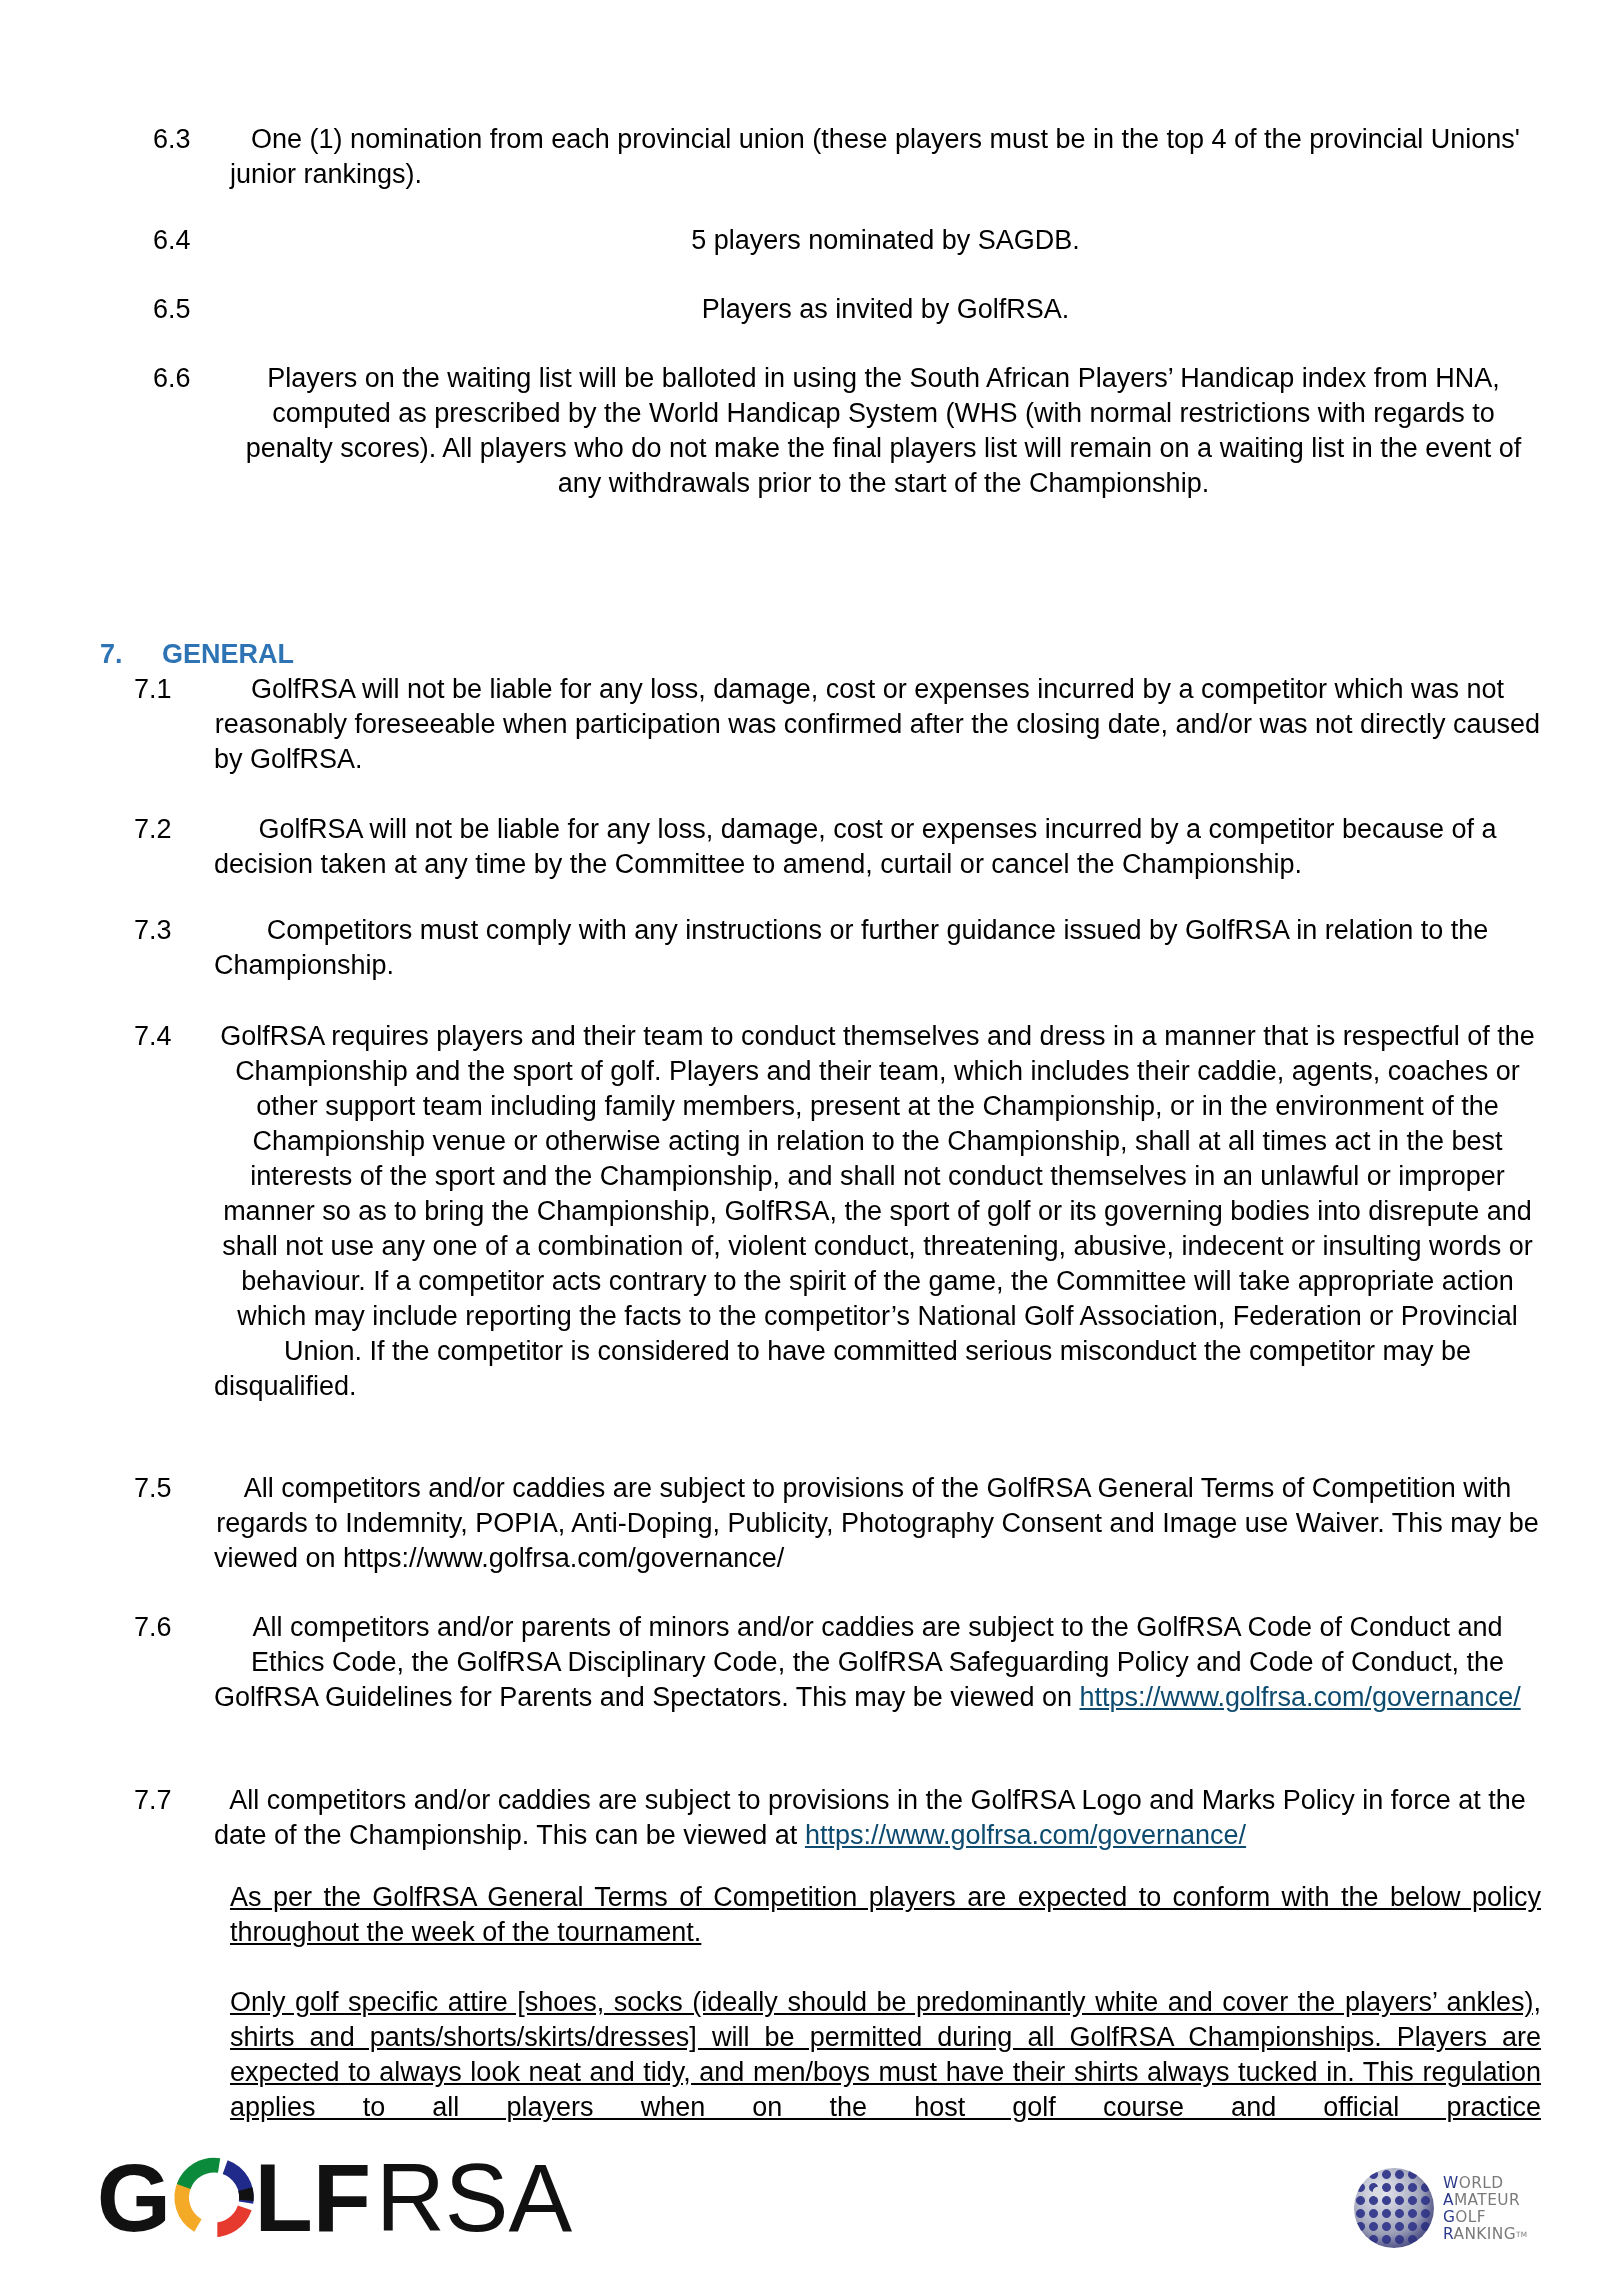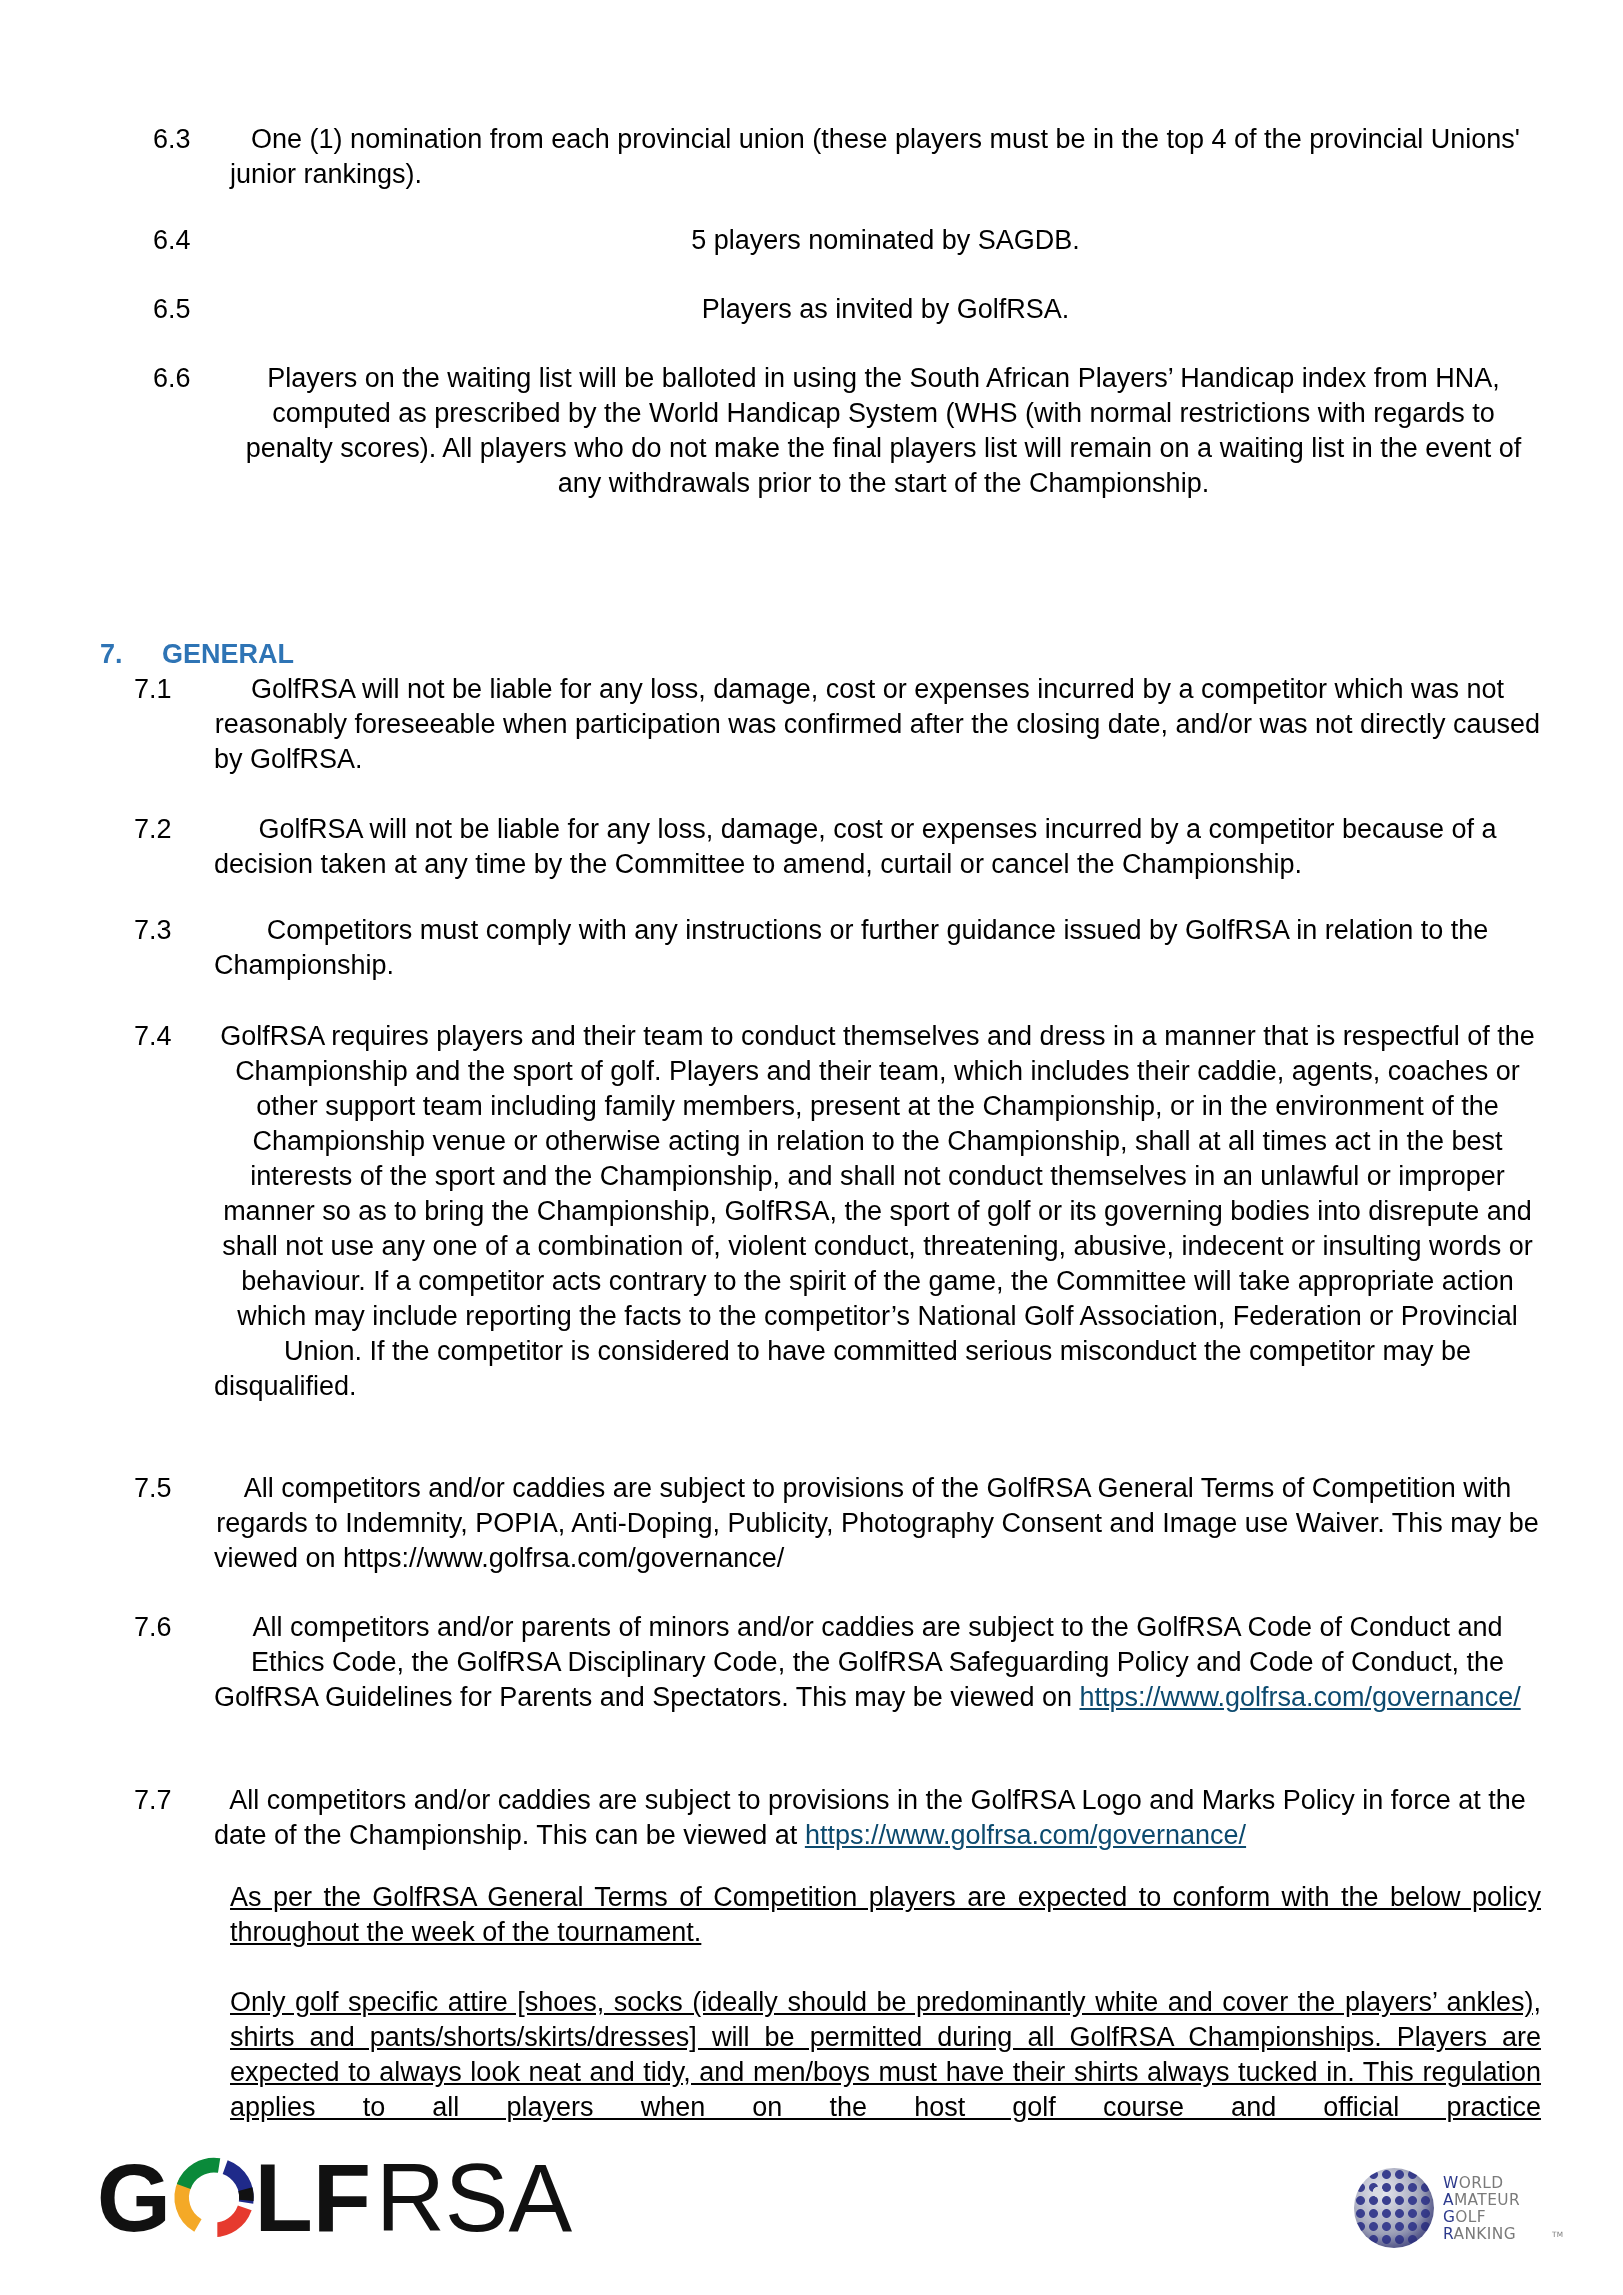--- a/index.html
+++ b/index.html
@@ -22,21 +22,21 @@
   .wagr-logo { position: absolute; left: 1346px; top: 2160px; width: 211px; height: 89px; }
   .wagr-ball { position: absolute; left: 8px; top: 8px; width: 80px; height: 80px; border-radius: 50%;
     background:
       radial-gradient(circle at 30% 30%, #d9dbe3 0 4.9px, transparent 5.7px),
       radial-gradient(circle, #3a3f8f 0 4px, transparent 4.9px) 0 0/13px 13px,
       radial-gradient(circle at 35% 30%, #e6e7ee, #9ea2b8 55%, #3b3f88 100%);
     box-shadow: inset -4.9px -4.9px 9.7px rgba(30,30,90,0.35); }
   .wagr-text { position: absolute; left: 97px; top: 14.6px; font-family: "DejaVu Sans", sans-serif;
     font-size: 15.4px; line-height: 17px; color: #7a7a7a; letter-spacing: 0.4px; }
   .wagr-text .first { color: #2d3a8c; }
-  .wagr-text .tm { font-size: 7.3px; vertical-align: top; padding-left: 36px; }
+  .wagr-text .tm { font-size: 7.3px; vertical-align: top; }
 </style>
 </head>
 <body>
 
 <div class="page">
 
   <div class="item sec6" style="left:153px; top:122px; width:1389px;">
     <span class="num">6.3</span>
     <div class="txt justify" style="left:77px; width:1311px;">One (1) nomination from each provincial union (these players must be in the top 4 of the provincial Unions' junior rankings).</div>
   </div>

